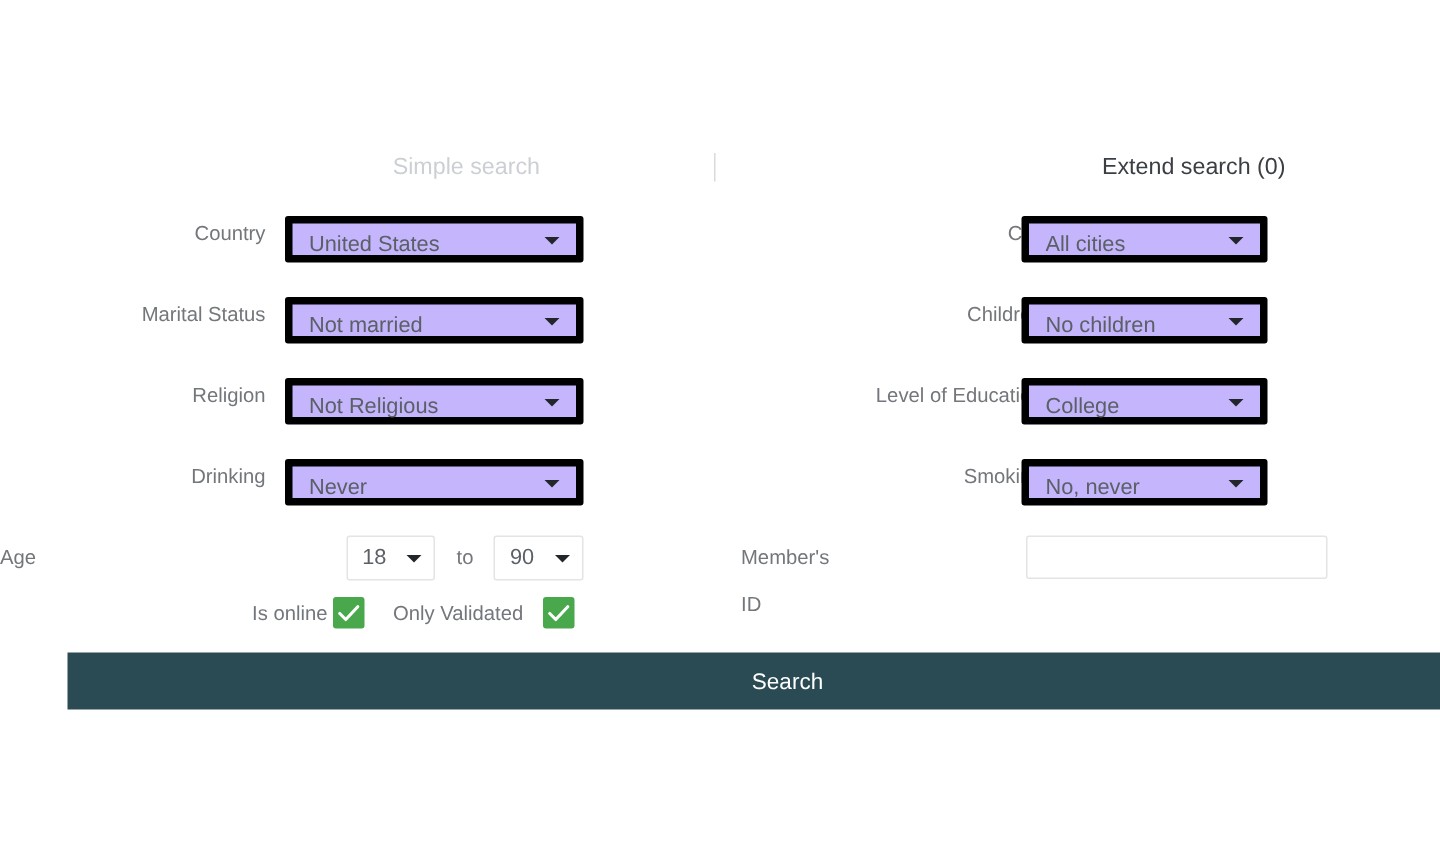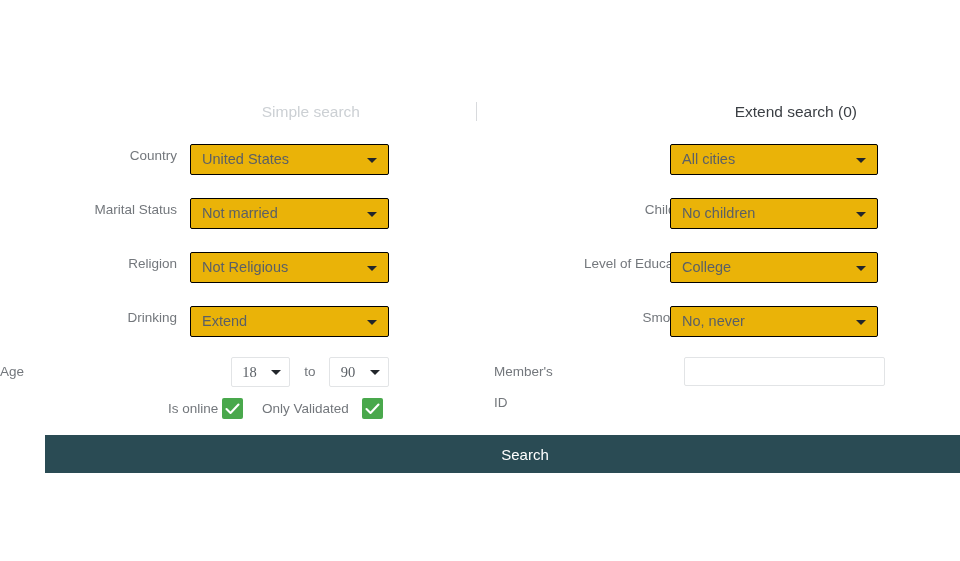--- a/index.html
+++ b/index.html
@@ -67,26 +67,26 @@
     text-align: right;
     white-space: nowrap;
   }
   .col-left .field-label  { left: 0;   width: 177px; }
   .col-right .field-label { left: 470px; width: 201px; transform: translateX(-470px); }
 
   .select-box {
     position: absolute;
     top: 4px;
     height: 31px;
-    background: #eab308;
-    border: 1px solid #000000;
+    background: #c4b5fd;
+    border: 5px solid #000000;
     border-radius: 2px;
   }
   .col-left .select-box  { left: 190px; width: 199px; }
-  .col-right .select-box { left: 176px; width: 208px; }
+  .col-right .select-box { left: 187px; width: 164px; }
 
   .select-value {
     position: absolute;
     left: 11px; top: 0;
     right: 30px;
     height: 29px;
     line-height: 29px;
     font-size: 14.5px;
     color: #5b6066;
     white-space: nowrap;
@@ -118,21 +118,20 @@
     font-size: 13.5px;
     color: #73777c;
   }
   .age-select {
     position: absolute;
     top: 1px;
     height: 30px;
     background: #ffffff;
     border: 1px solid #e2e4e6;
     border-radius: 2px;
-    font-family: Liberation Serif, serif;
   }
   .age-from { left: 231px; width: 59px; }
   .age-to   { left: 329px; width: 60px; }
   .age-select .select-value {
     left: 0; right: 22px;
     height: 28px; line-height: 28px;
     font-size: 14.5px;
     text-align: center;
     color: #5b6066;
   }
@@ -255,21 +254,21 @@
       <div class="field-label">Religion</div>
       <div class="select-box">
         <div class="select-value">Not Religious</div>
         <span class="caret"></span>
       </div>
     </div>
 
     <div class="field-row">
       <div class="field-label">Drinking</div>
       <div class="select-box">
-        <div class="select-value">Extend</div>
+        <div class="select-value">Never</div>
         <span class="caret"></span>
       </div>
     </div>
 
     <div class="age-row">
       <div class="age-label">Age</div>
       <div class="age-select age-from">
         <div class="select-value">18</div>
         <span class="caret"></span>
       </div>

